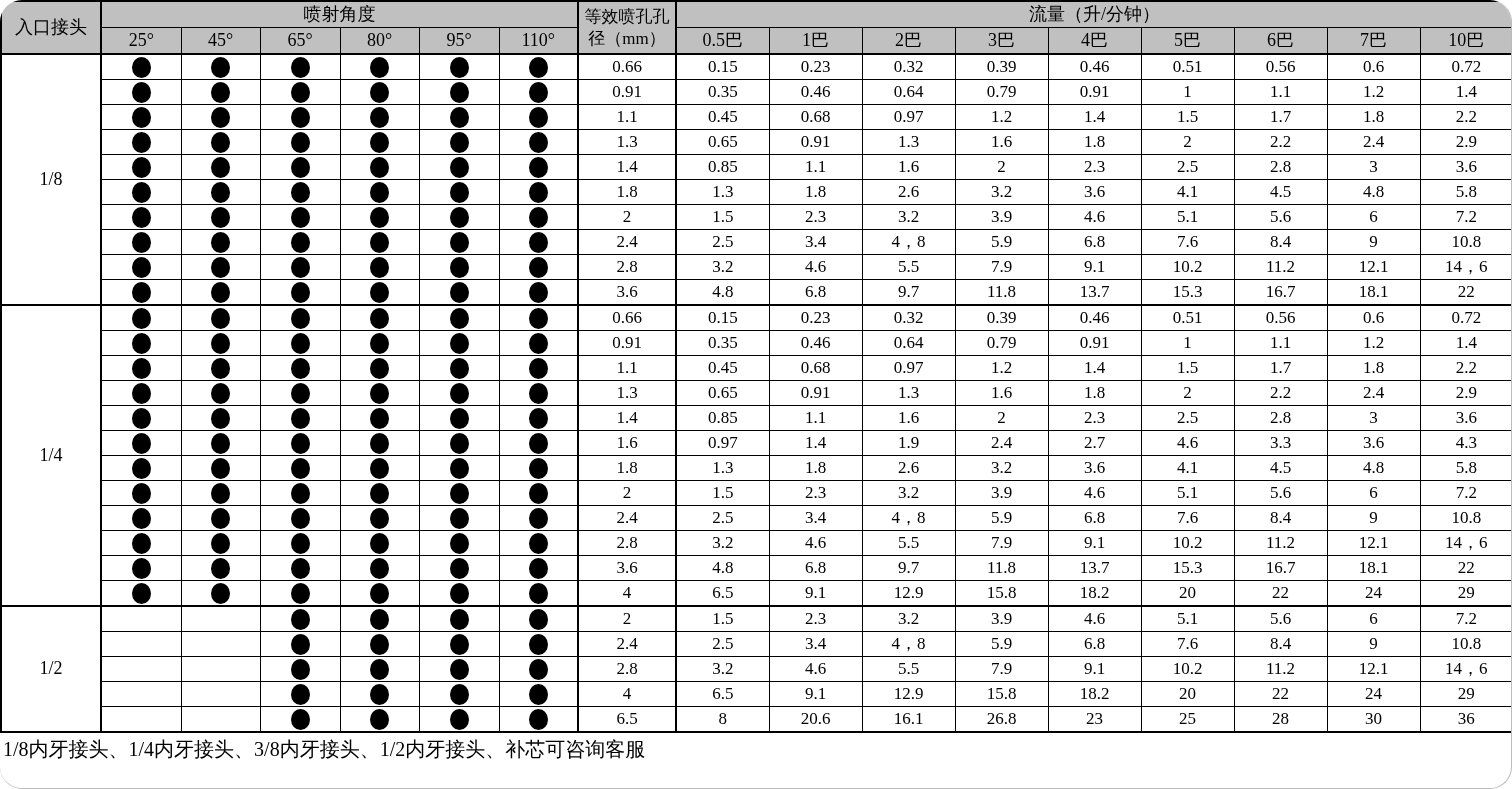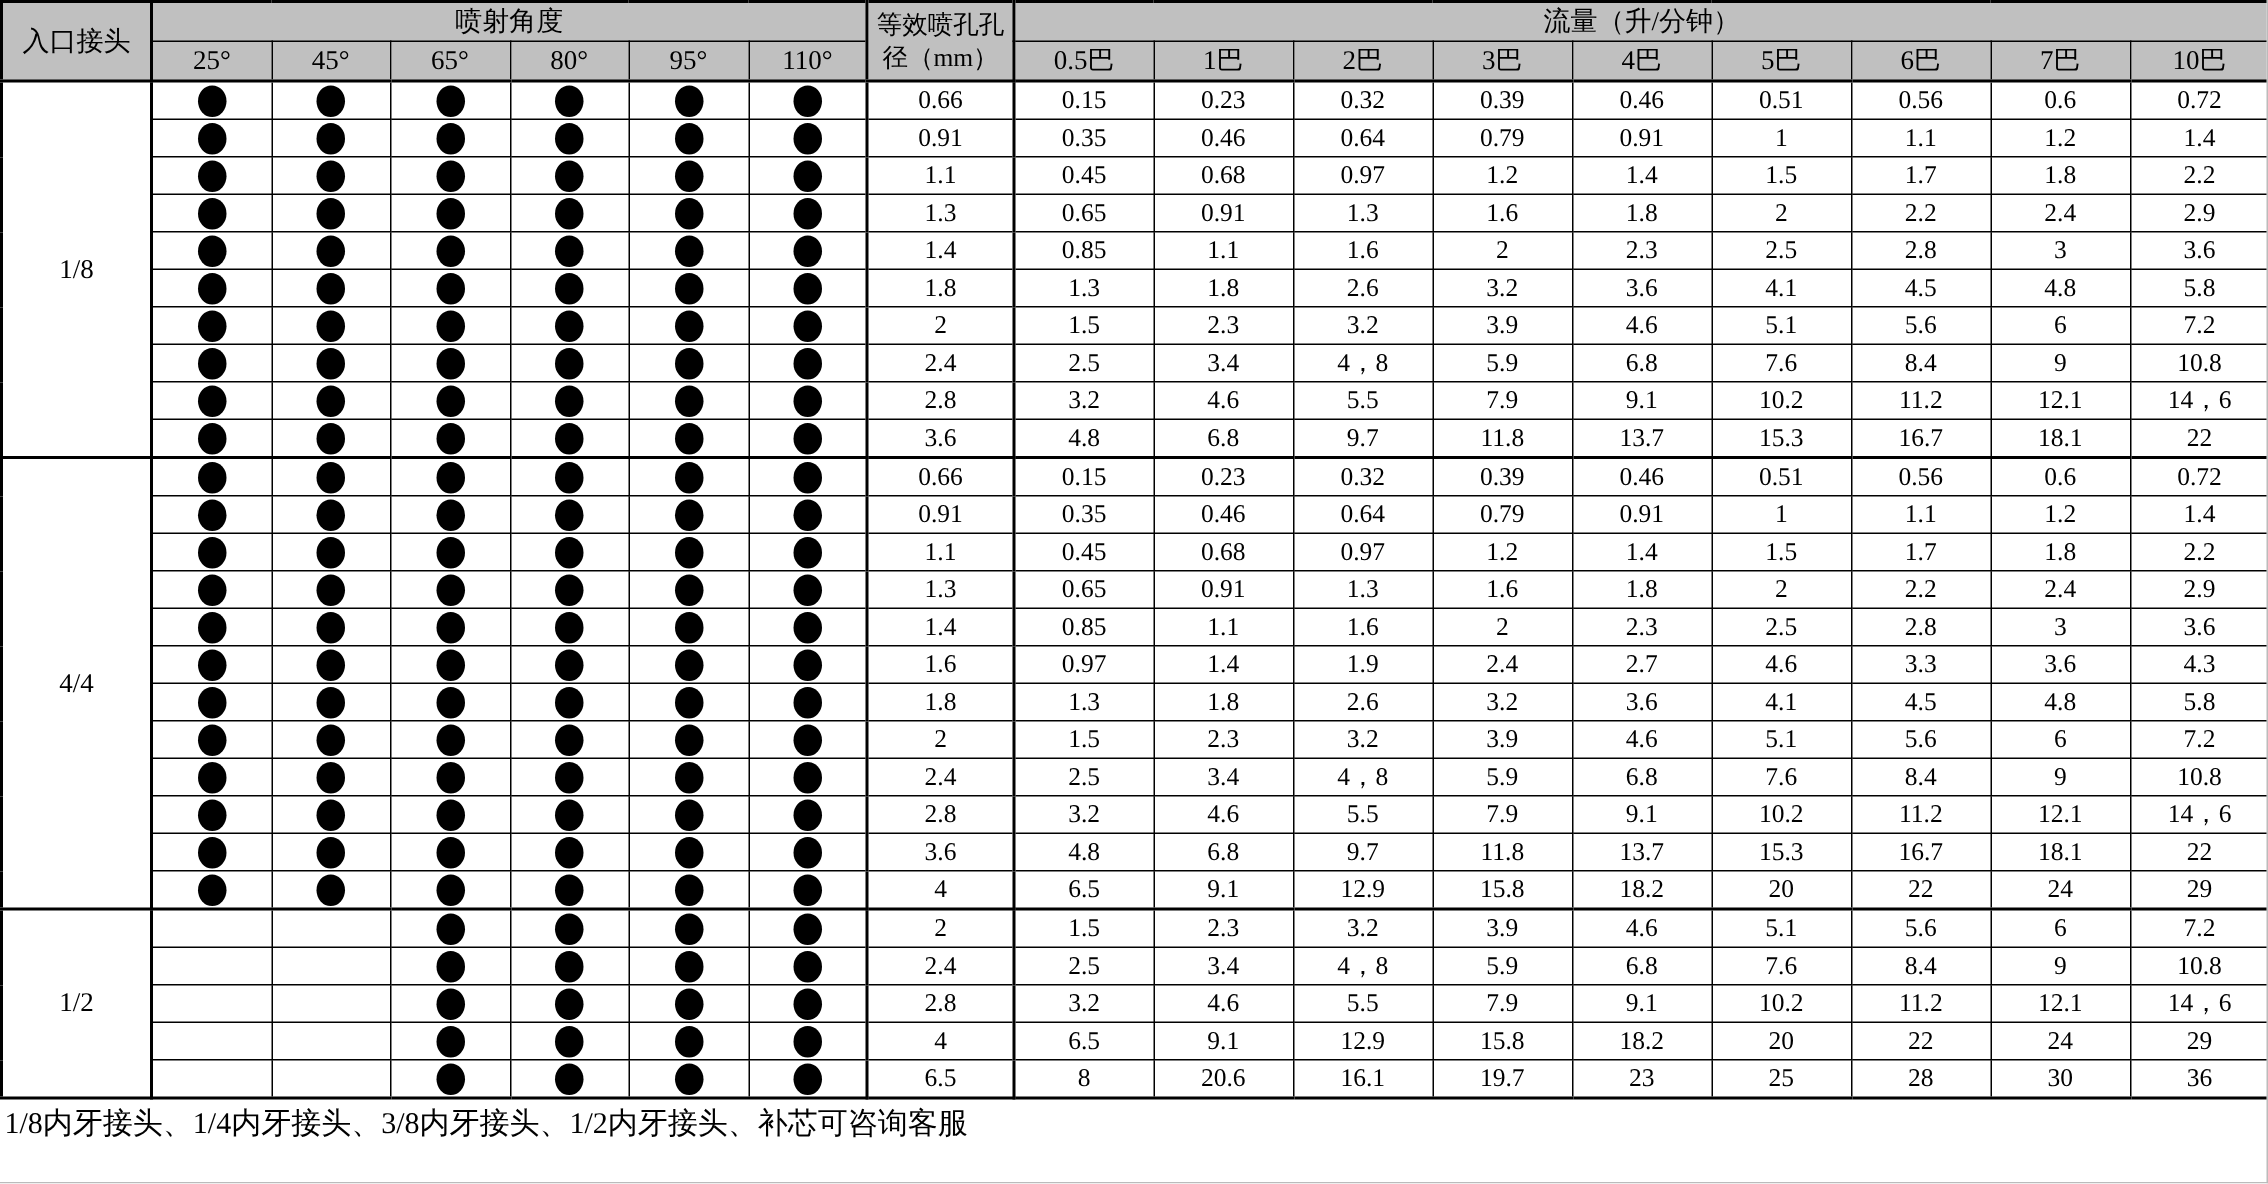--- a/index.html
+++ b/index.html
@@ -6,20 +6,21 @@
   .page{
     position:relative;
     width:1512px;height:789px;
     background:#fff;
     font-family:"Liberation Serif","DejaVu Serif",serif;
     color:#000;
     overflow:hidden;
     border-right:1px solid #bbb;
     border-bottom:1px solid #bbb;
     box-sizing:border-box;
+    border-radius:22px;
   }
   table.spec-table{
     border-collapse:collapse;
     table-layout:fixed;
     width:1512px;
     border:2px solid #000;
   }
   .spec-table th,.spec-table td{
     border:1px solid #000;
     padding:0;
@@ -284,21 +285,21 @@
           <td>6.8</td>
           <td>9.7</td>
           <td>11.8</td>
           <td>13.7</td>
           <td>15.3</td>
           <td>16.7</td>
           <td>18.1</td>
           <td>22</td>
         </tr>
         <tr>
-          <td rowspan="12" class="inlet">4/4</td>
+          <td rowspan="12" class="inlet">1/4</td>
           <td class=""><span class="dot"></span></td>
           <td class=""><span class="dot"></span></td>
           <td class=""><span class="dot"></span></td>
           <td class=""><span class="dot"></span></td>
           <td class=""><span class="dot"></span></td>
           <td class="thick-r"><span class="dot"></span></td>
           <td class="thick-r">0.66</td>
           <td>0.15</td>
           <td>0.23</td>
           <td>0.32</td>
@@ -584,21 +585,21 @@
           <td class=""></td>
           <td class=""></td>
           <td class=""><span class="dot"></span></td>
           <td class=""><span class="dot"></span></td>
           <td class=""><span class="dot"></span></td>
           <td class="thick-r"><span class="dot"></span></td>
           <td class="thick-r">6.5</td>
           <td>8</td>
           <td>20.6</td>
           <td>16.1</td>
-          <td>19.7</td>
+          <td>26.8</td>
           <td>23</td>
           <td>25</td>
           <td>28</td>
           <td>30</td>
           <td>36</td>
         </tr>
       </tbody>
   </table>
   <div class="notes">
     <div class="note">1/8内牙接头、1/4内牙接头、3/8内牙接头、1/2内牙接头、补芯可咨询客服</div>

